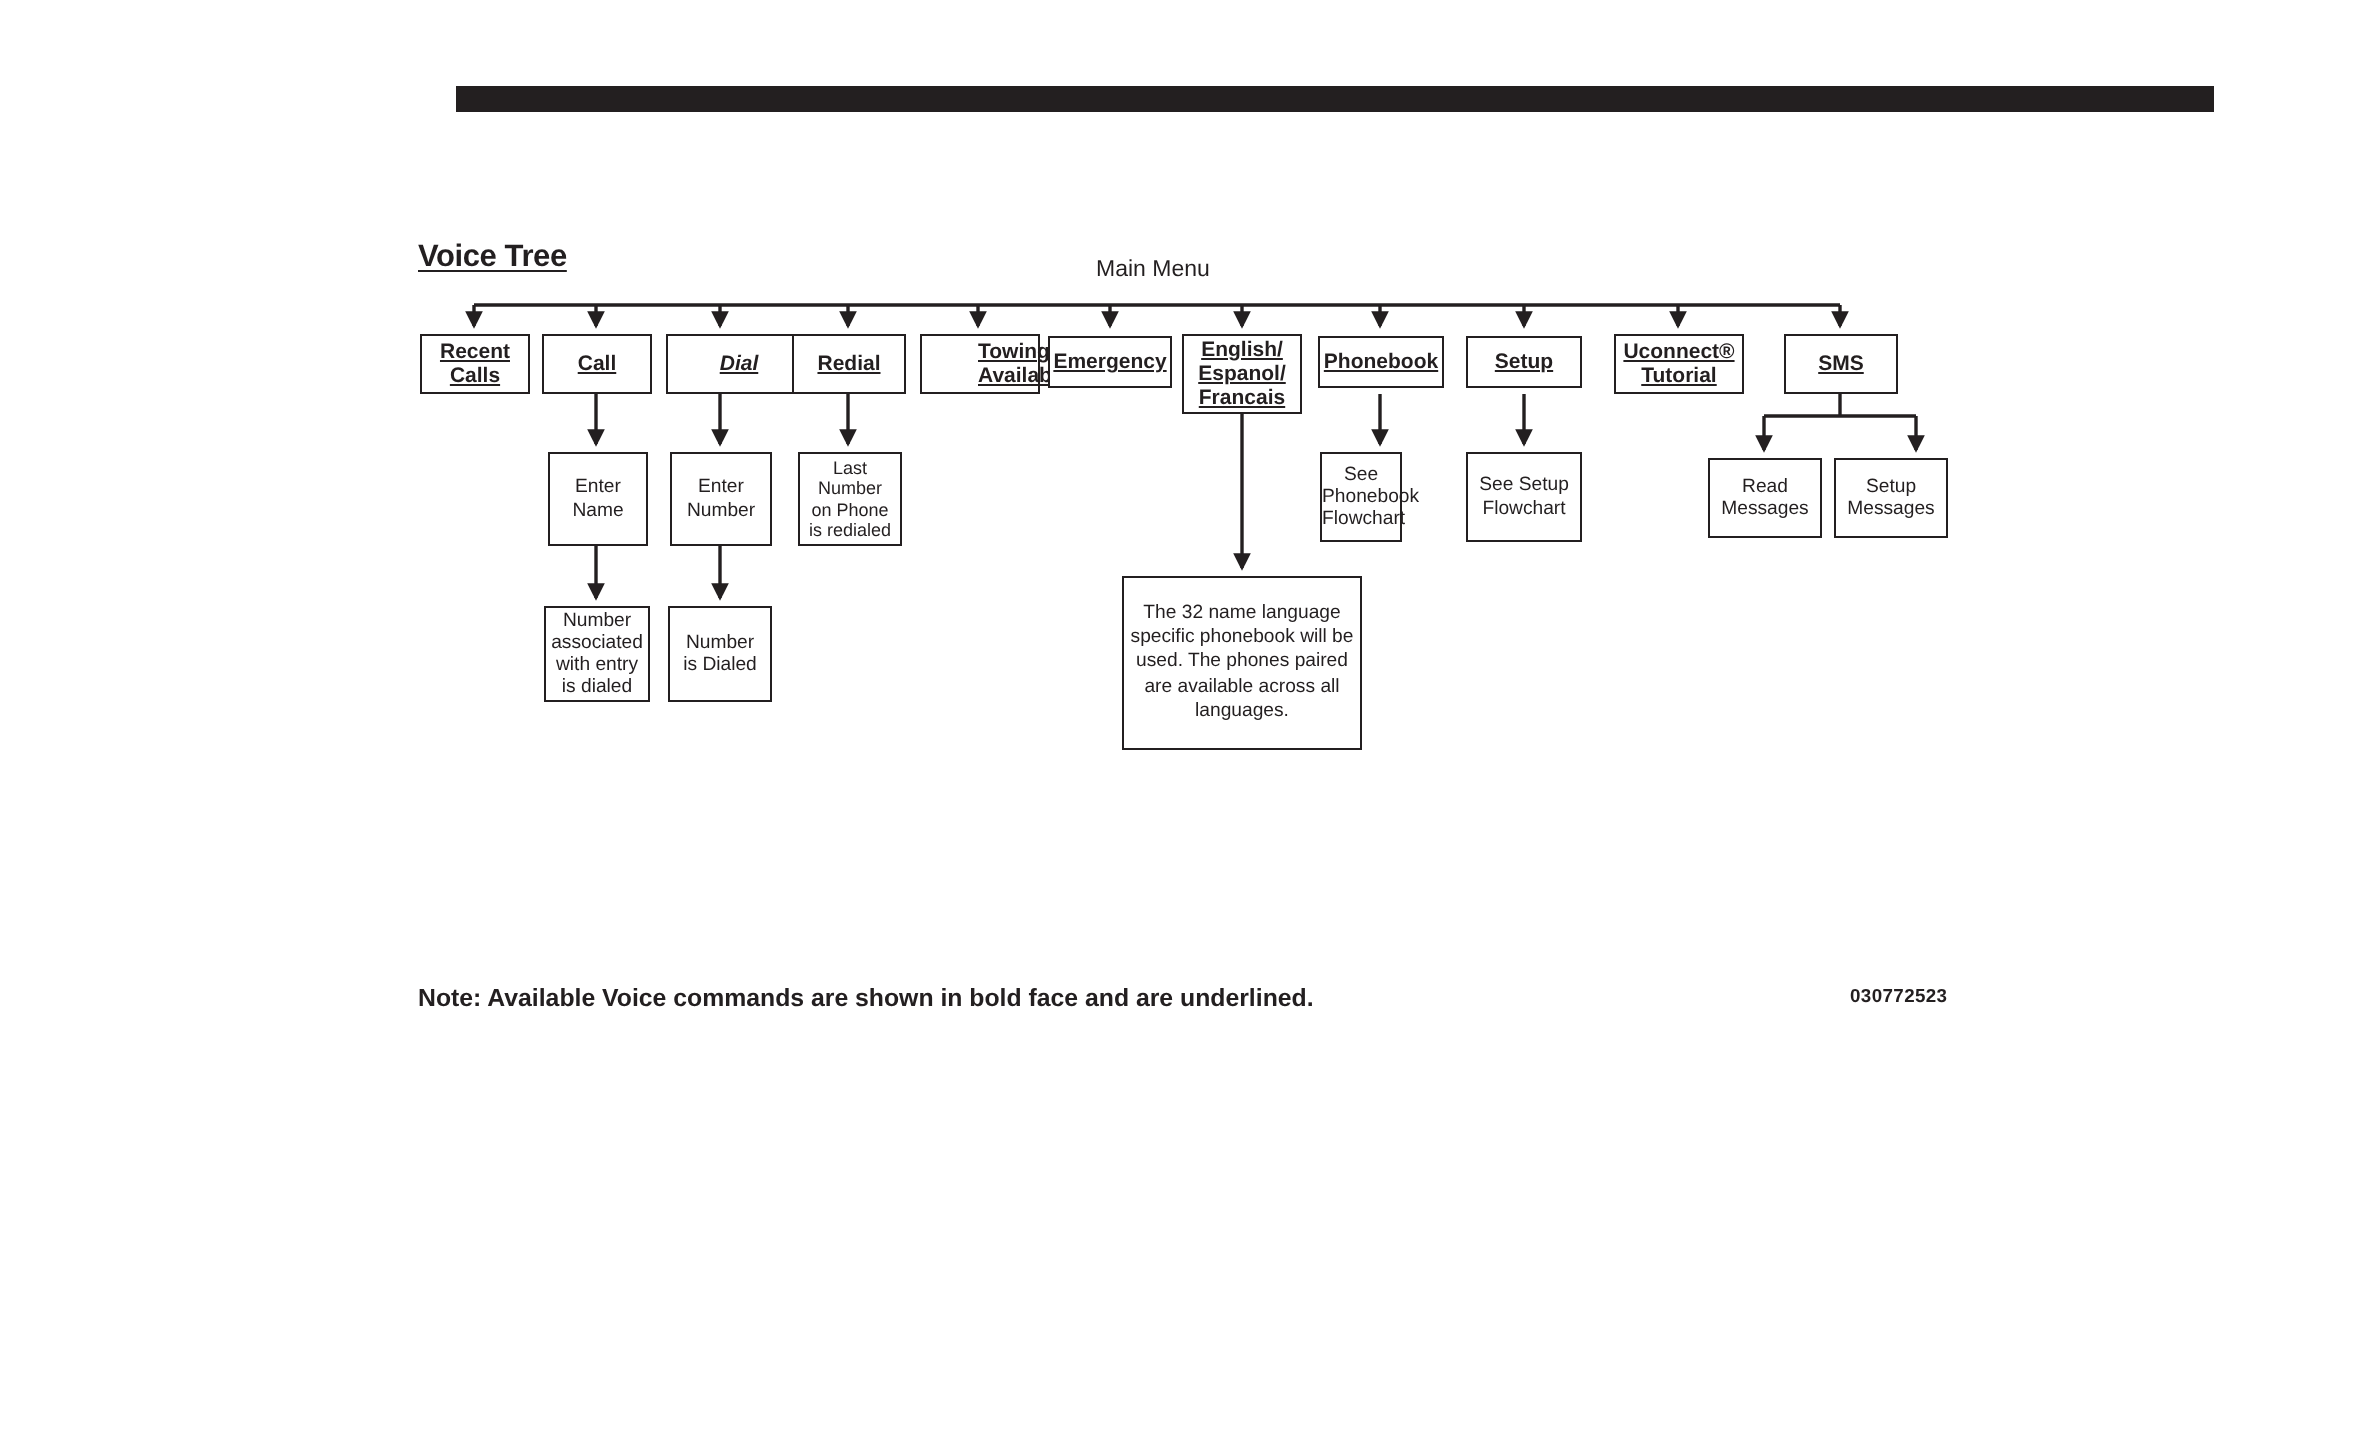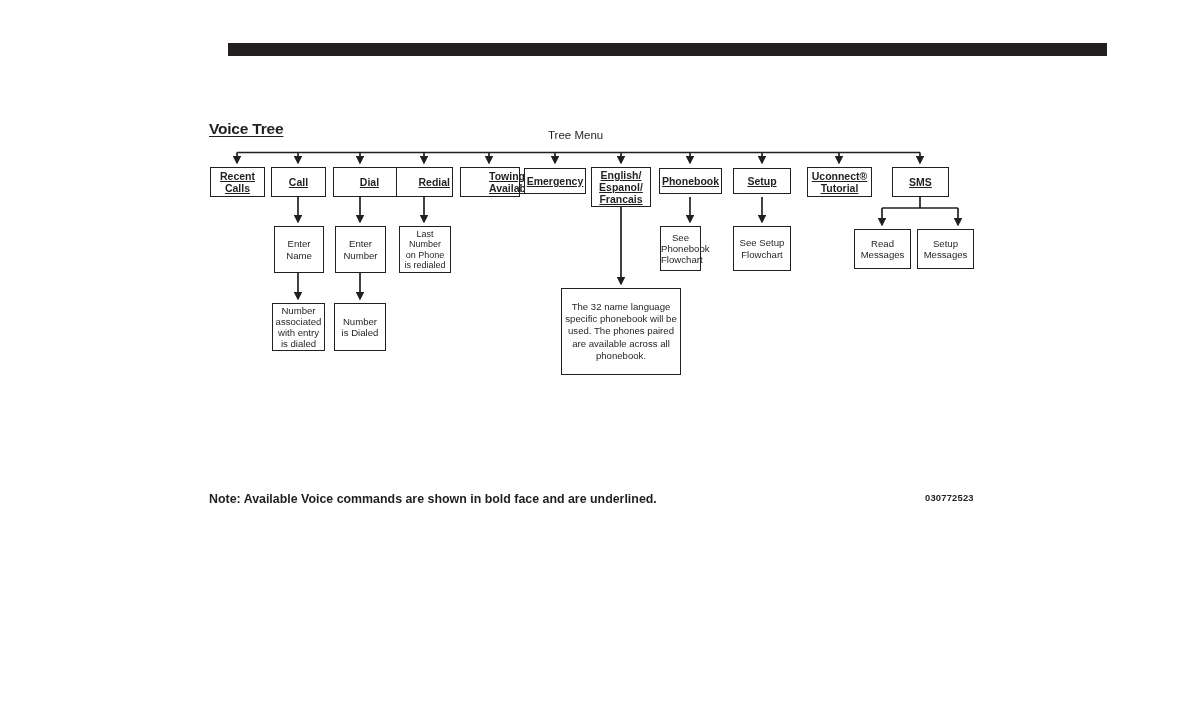--- a/index.html
+++ b/index.html
@@ -130,21 +130,21 @@
   }
 </style>
 </head>
 <body>
 
 <div class="top-bar"></div>
 
 <div class="diagram">
 
   <div class="voice-tree-title">Voice Tree</div>
-  <div class="main-menu-label">Tree Menu</div>
+  <div class="main-menu-label">Main Menu</div>
 
   <svg class="svg-layer" width="1188" height="720">
     <defs>
       <marker id="arw" viewBox="0 0 10 10" refX="8.4" refY="5" markerWidth="5.2" markerHeight="5.2" orient="auto-start-reverse">
         <path d="M 0 0 L 10 5 L 0 10 z" fill="#231f20"></path>
       </marker>
     </defs>
     <g stroke="#231f20" stroke-width="1.7" fill="none">
 
       <line x1="237" y1="152.5" x2="920" y2="152.5"></line>
@@ -190,27 +190,27 @@
       <span class="ln">Calls</span>
     </div>
   </div>
 
   <div class="node cmd" style="left:271px; top:167px; width:55px; height:30px;">
     <div class="lines">
       <span class="ln">Call</span>
     </div>
   </div>
 
-  <div class="node cmd" style="left:333px; top:167px; width:73px; height:30px;">
+  <div class="node cmd" style="left:333px; top:167px; width:73px; height:30px;font-style:italic;">
     <div class="lines">
       <span class="ln">Dial</span>
     </div>
   </div>
 
-  <div class="node cmd" style="left:396px; top:167px; width:57px; height:30px;text-align:right;">
+  <div class="node cmd" style="left:396px; top:167px; width:57px; height:30px;">
     <div class="lines">
       <span class="ln">Redial</span>
     </div>
   </div>
 
   <div class="node cmd" style="left:460px; top:167px; width:60px; height:30px;padding-left:28px;">
     <div class="lines">
       <span class="ln">Towing</span>
       <span class="ln">Available</span>
     </div>
@@ -306,21 +306,21 @@
       <span class="ln">Messages</span>
     </div>
   </div>
 
   <div class="node note-box" style="left:561px; top:288px; width:120px; height:87px;">
     <div class="lines">
       <span class="ln">The 32 name language</span>
       <span class="ln">specific phonebook will be</span>
       <span class="ln">used. The phones paired</span>
       <span class="ln">are available across all</span>
-      <span class="ln">phonebook.</span>
+      <span class="ln">languages.</span>
     </div>
   </div>
 
   <div class="node desc" style="left:272px; top:303px; width:53px; height:48px;">
     <div class="lines">
       <span class="ln">Number</span>
       <span class="ln">associated</span>
       <span class="ln">with entry</span>
       <span class="ln">is dialed</span>
     </div>

